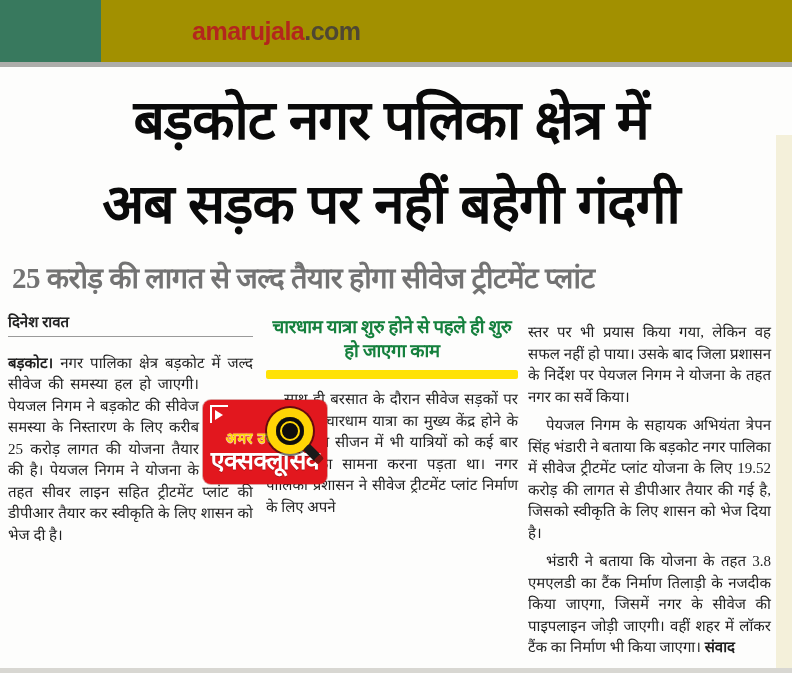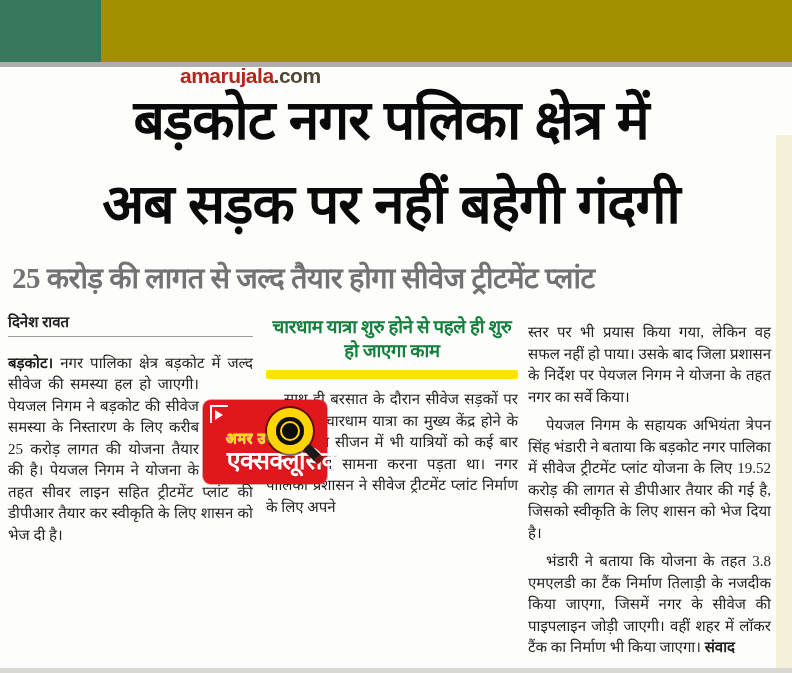--- a/index.html
+++ b/index.html
@@ -6,22 +6,22 @@
   body{
     width:792px;height:673px;position:relative;overflow:hidden;
     background:#fdfdfc;
     font-family:"Liberation Serif", serif;
     -webkit-font-smoothing:antialiased;
   }
   
   .masthead{position:absolute;left:0;top:0;width:792px;height:62px;background:#a29000;}
   .masthead-green{position:absolute;left:0;top:0;width:101px;height:62px;background:#38795e;}
   .masthead-logo{
-    position:absolute;left:180px;top:15px;font-family:"Liberation Sans",sans-serif;
-    font-size:21px;font-weight:bold;letter-spacing:-0.5px;line-height:32px;cursor:pointer;margin-top:45px;
+    position:absolute;left:192px;top:15px;font-family:"Liberation Sans",sans-serif;
+    font-size:25px;font-weight:bold;letter-spacing:-0.5px;line-height:32px;cursor:pointer;
   }
   .logo-red{color:#b3261d;}
   .logo-dark{color:#4e4733;}
   .masthead-rule{position:absolute;left:0;top:62px;width:792px;height:5px;background:#adadaa;}
   
   .edge-strip{position:absolute;right:0;top:135px;width:16px;height:538px;background:#f4f0da;}
   .bottom-smudge{position:absolute;left:0;bottom:0;width:792px;height:5px;background:#d8d7d2;}
   
   .headline{
     position:absolute;left:10px;top:78px;width:762px;
@@ -65,21 +65,20 @@
   .badge-brand{
     position:absolute;left:10px;top:27px;width:95px;text-align:center;
     font-family:"Liberation Sans",sans-serif;font-size:14.5px;font-weight:bold;color:#ffd505;
     text-shadow:0 0 1px #fff, 0 1px 0 rgba(255,255,255,.6);
     letter-spacing:0.5px;white-space:nowrap;
   }
   .badge-title{
     position:absolute;left:0;bottom:8px;width:100%;text-align:center;
     font-size:25px;font-weight:bold;color:#ffffff;letter-spacing:-0.5px;
     text-shadow:0 1px 0 rgba(0,0,0,.25);
-    margin-left:16px;
   }
   .badge-magnifier{position:absolute;right:8px;top:6px;width:56px;height:56px;}
   .mag-lens{
     position:absolute;left:4px;top:2px;width:46px;height:46px;border-radius:50%;
     background:#ffd505;box-shadow:0 0 0 2px rgba(0,0,0,.55);
   }
   .mag-lens::after{
     content:"";position:absolute;left:9px;top:9px;width:28px;height:28px;border-radius:50%;
     background:#0d0d0d;box-shadow:inset 0 0 0 4px #0d0d0d, inset 0 0 0 6px #ffd505;
   }

